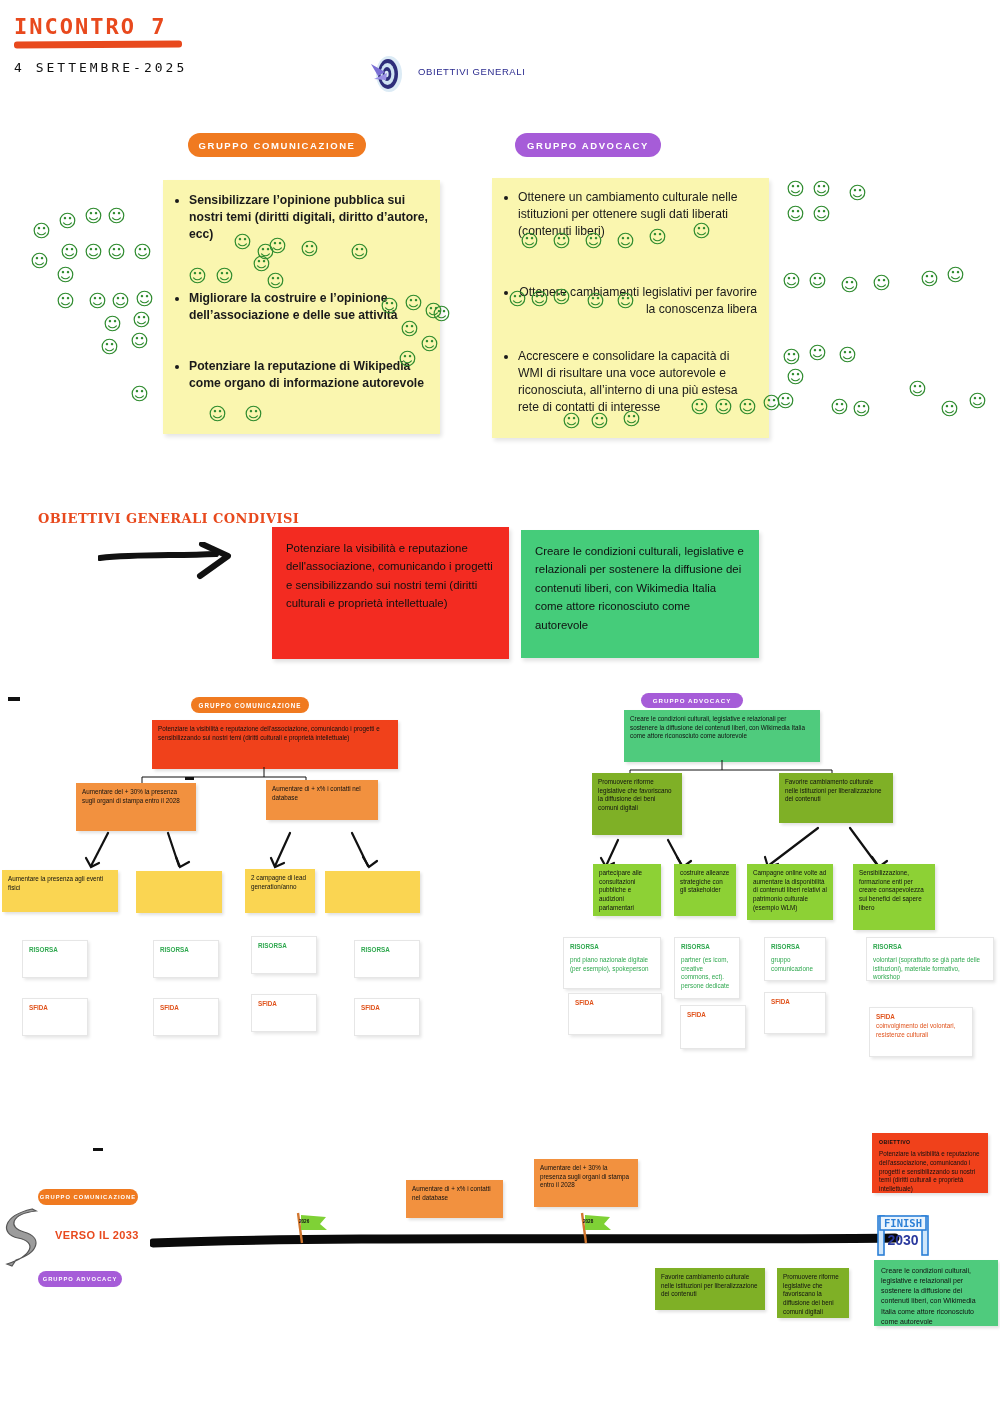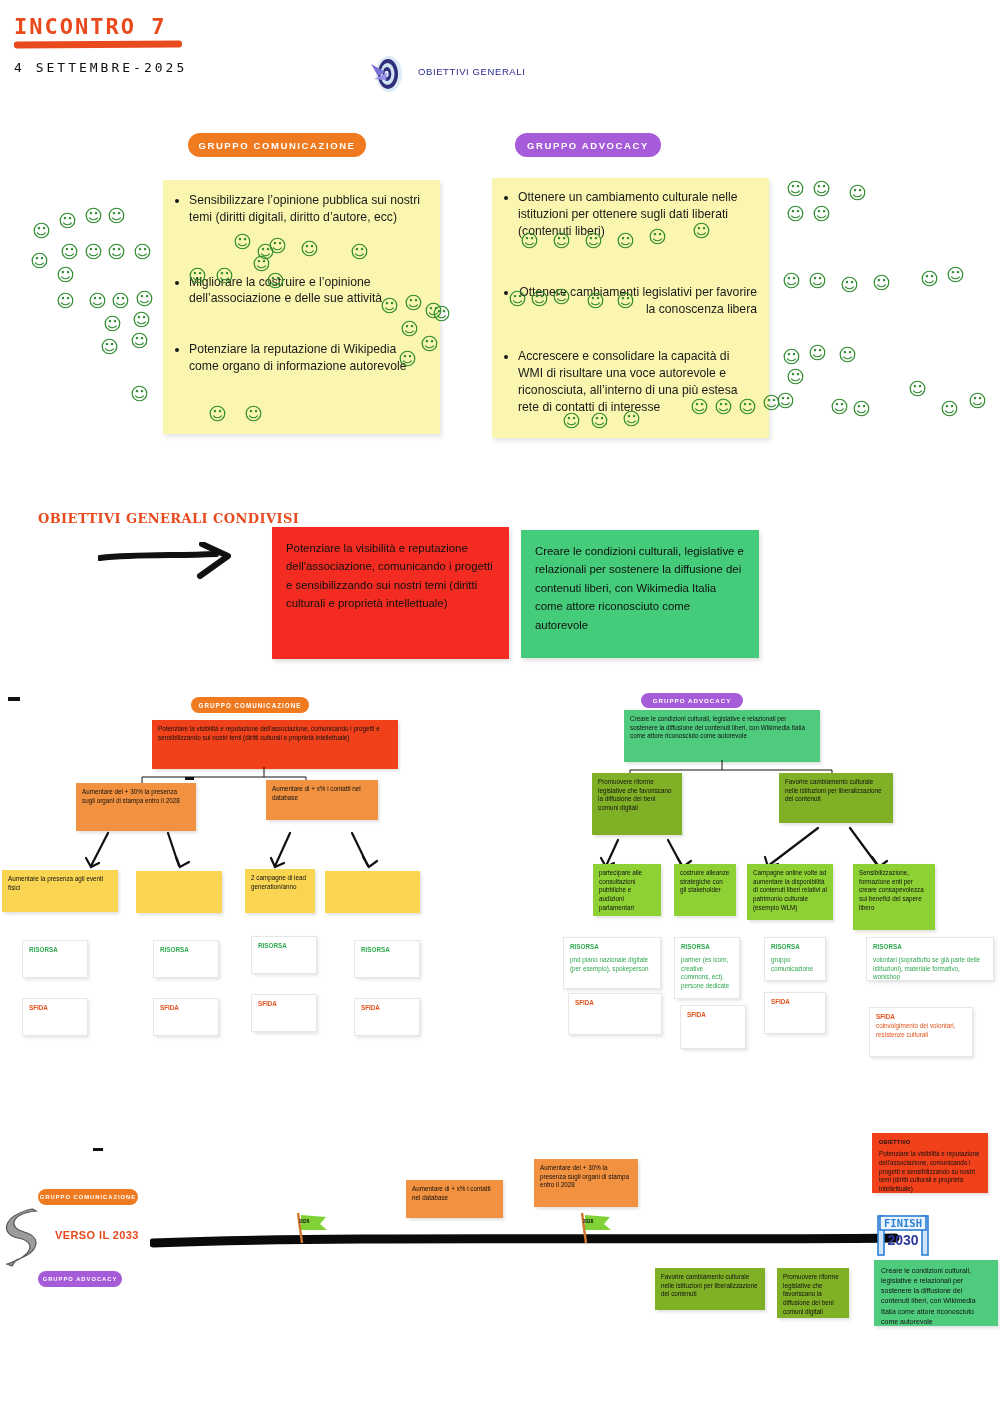--- a/index.html
+++ b/index.html
@@ -69,21 +69,21 @@
   <ellipse cx="22" cy="22" rx="4.3" ry="7" fill="#2E2E7A"></ellipse>
   <ellipse cx="21.6" cy="22" rx="2" ry="3.2" fill="#DCEBF5"></ellipse>
   <path d="M6 12 L20 20 L13 24 Z" fill="#7B6FD4"></path>
   <path d="M9 27 L22 21 L21 28 Z" fill="#9B90E5"></path>
 </svg>
 <div class="abs obiettivi-generali-label">OBIETTIVI GENERALI</div>
 
 <div class="pill pill-orange" style="left:188px;top:133px;width:178px;height:24px;">GRUPPO COMUNICAZIONE</div>
 
 <div class="note" style="left:163px;top:180px;width:277px;height:254px;">
-  <ul style="padding-top:12px;">
+  <ul style="padding-top:12px;font-weight:bold;">
     <li>Sensibilizzare l’opinione pubblica sui nostri temi (diritti digitali, diritto d’autore, ecc)</li>
     <li style="margin-top:48px;">Migliorare la costruire e l’opinione dell’associazione e delle sue attività</li>
     <li style="margin-top:34px;">Potenziare la reputazione di Wikipedia come organo di informazione autorevole</li>
   </ul>
 </div>
 
 <div class="pill pill-purple" style="left:515px;top:133px;width:146px;height:24px;">GRUPPO ADVOCACY</div>
 
 <div class="note" style="left:492px;top:178px;width:277px;height:260px;">
   <ul style="padding-top:11px;">

